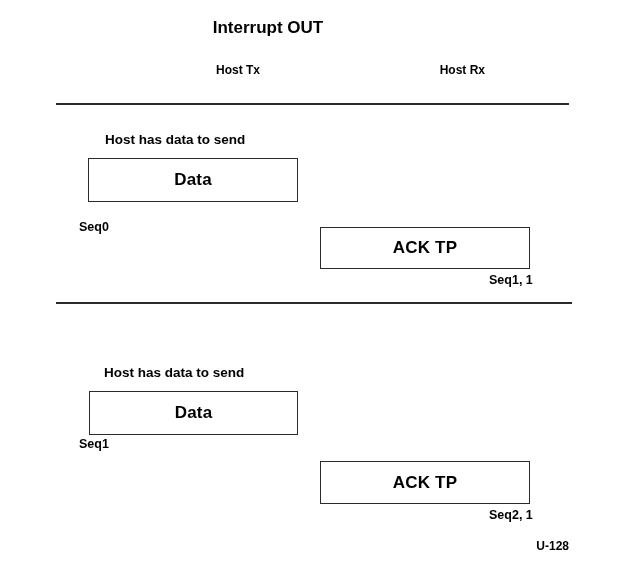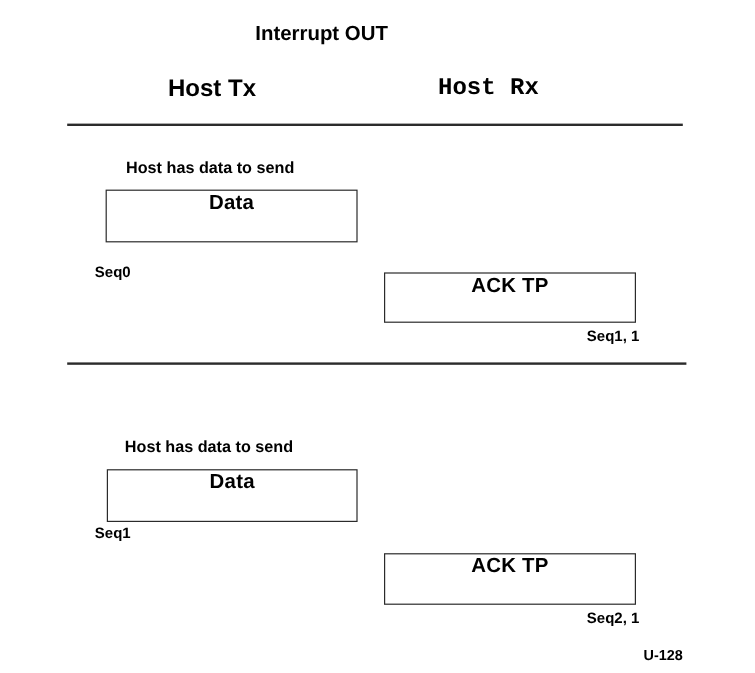--- a/index.html
+++ b/index.html
@@ -26,23 +26,23 @@
     line-height: 1;
   }
   .title {
     font-size: 17px;
     left: 0;
     width: 536px;
     text-align: center;
     font-weight: bold;
   }
   .colhead {
-    font-size: 20px;
+    font-size: 12px;
     font-weight: bold;
-    text-align: left;
+    text-align: right;
   }
   .note {
     font-size: 13.5px;
     font-weight: bold;
     text-align: center;
   }
   .seq {
     font-size: 12.5px;
     font-weight: bold;
   }
@@ -54,38 +54,39 @@
     position: absolute;
     height: 0;
     border-top: 2px solid #2b2b2b;
   }
   .pktbox {
     position: absolute;
     border: 1.4px solid #2b2b2b;
     background: #ffffff;
     box-sizing: border-box;
     display: flex;
+    align-items: center;
     justify-content: center;
   }
   .pktbox span {
     font-size: 17px;
     font-weight: bold;
     color: #000000;
     letter-spacing: 0.2px;
   }
 </style>
 </head>
 <body>
 
 <div id="diagram">
 
   <div class="txt title" style="top:19px;">Interrupt OUT</div>
 
   <div class="txt colhead" style="top:64px; left:140px; width:120px;">Host Tx</div>
-  <div class="txt colhead" style="top:64px; left:365px; width:120px;font-family:Liberation Mono, monospace;">Host Rx</div>
+  <div class="txt colhead" style="top:64px; left:365px; width:120px;">Host Rx</div>
 
   <div class="rule" style="left:56px; top:103px; width:513px;"></div>
 
   <div class="txt note" style="left:105px; top:133px;">Host has data to send</div>
 
   <div class="pktbox" style="left:88px; top:158px; width:210px; height:44px;">
     <span>Data</span>
   </div>
 
   <div class="txt seq" style="left:79px; top:205px;margin-top:16px;">Seq0</div>

